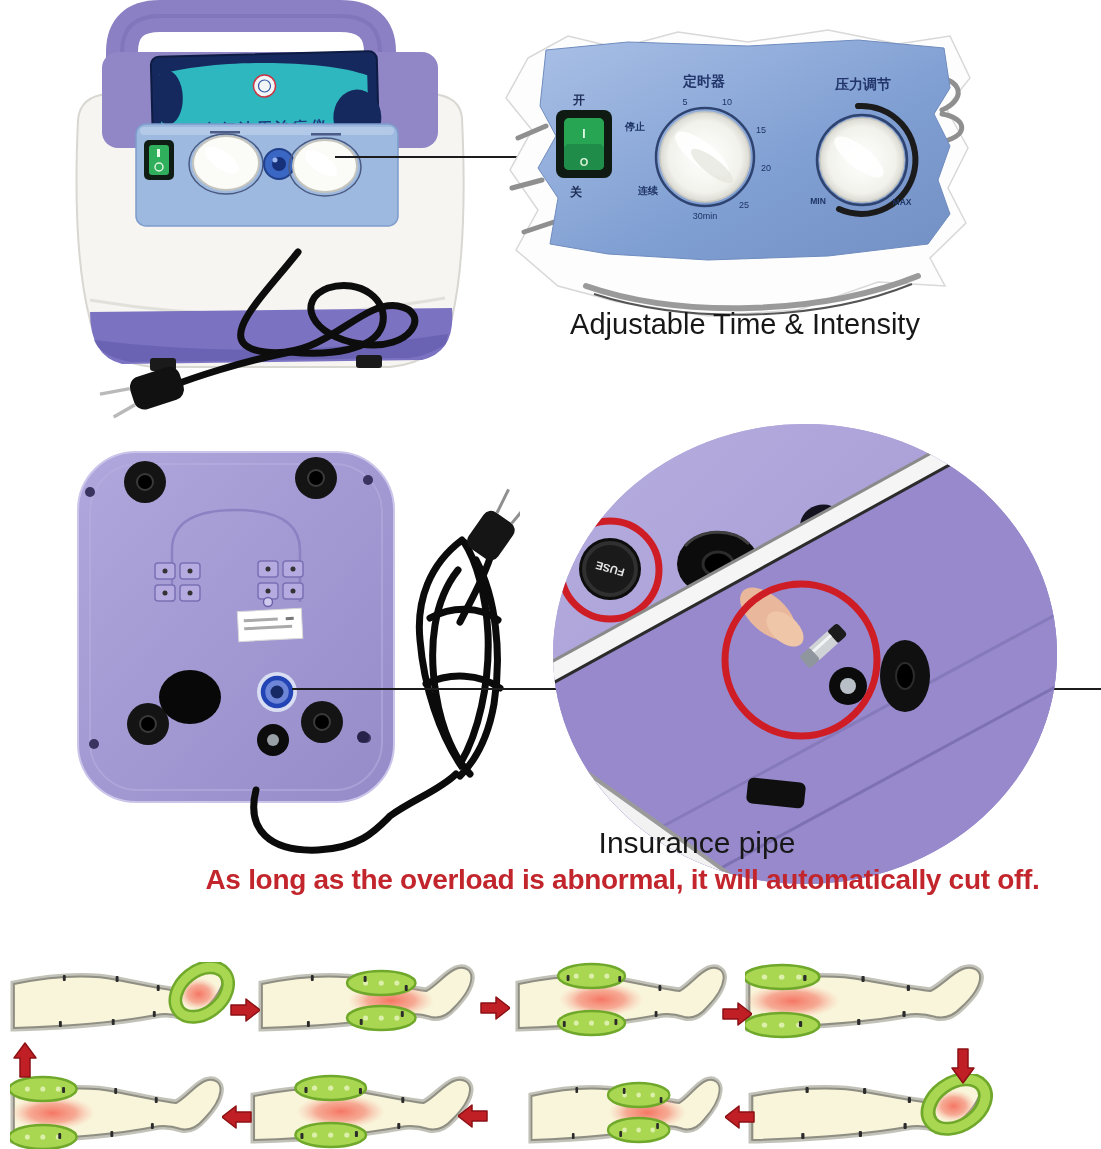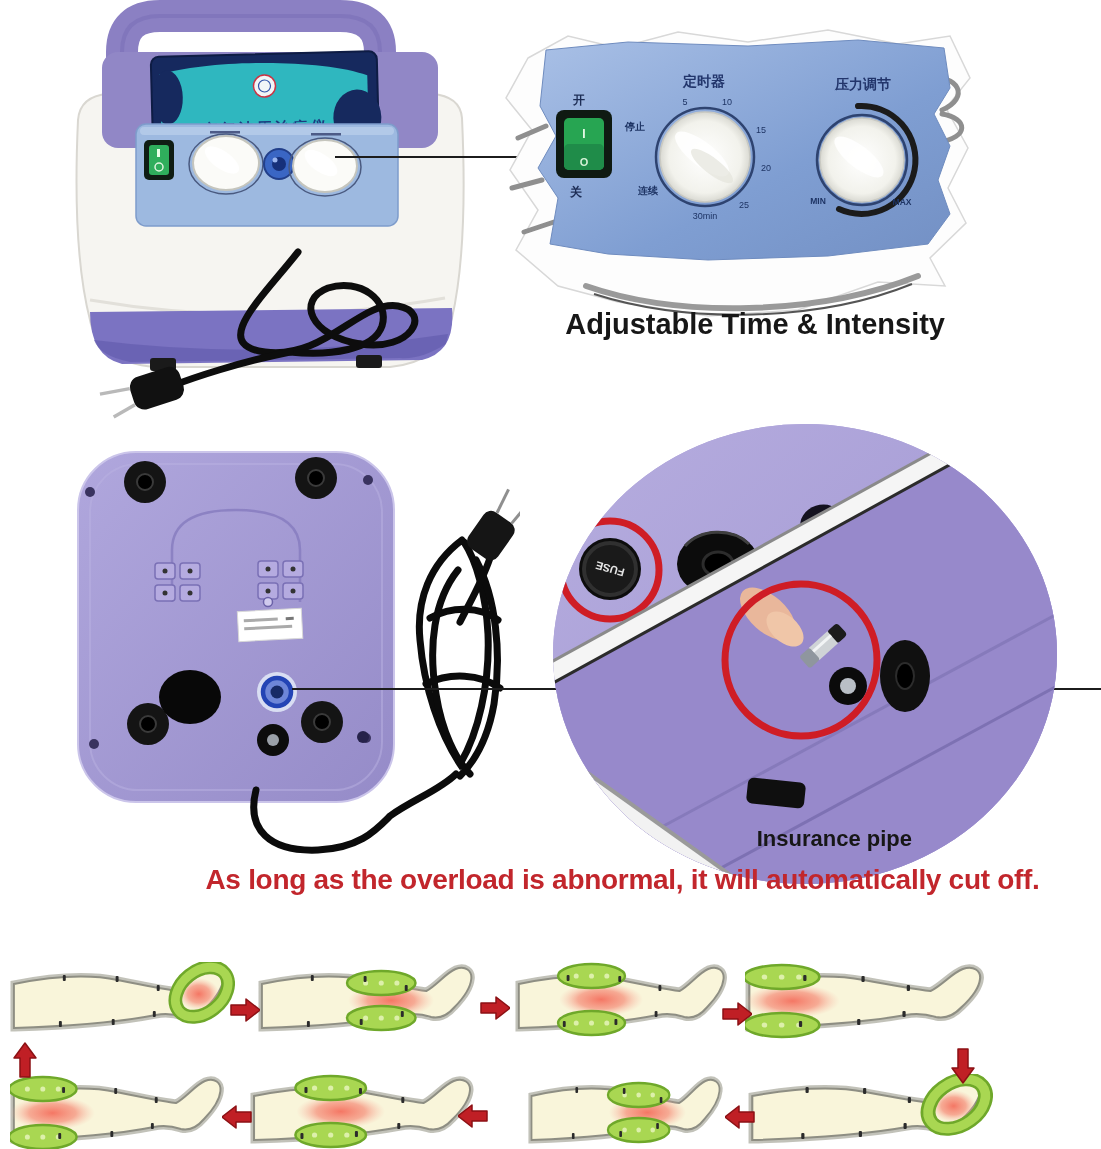--- a/index.html
+++ b/index.html
@@ -1,19 +1,19 @@
 <!DOCTYPE html>
 <html><head>
 <meta charset="utf-8">
 <style>
   html,body{margin:0;padding:0;background:#fff;}
   .stage{position:relative;width:1101px;height:1149px;background:#ffffff;overflow:hidden;
          font-family:"Liberation Sans","DejaVu Sans",sans-serif;}
   .abs{position:absolute;}
-  .caption{font-weight:bold;color:#171717;text-align:right;}
+  .caption{font-weight:normal;color:#171717;text-align:center;}
   .warning{font-weight:bold;color:#c2262c;text-align:center;letter-spacing:-0.3px;}
   .callout{background:#1c1c1c;height:2px;}
   .magnifier{border-radius:50%;overflow:hidden;background:#ab9fd8;}
   svg text{font-family:"Liberation Sans","DejaVu Sans",sans-serif;}
 </style>
 </head>
 <body>
 
 <div class="stage">
 
@@ -307,21 +307,21 @@
       <circle cx="248" cy="236" r="76" fill="none" stroke="#cf1d25" stroke-width="7"></circle>
 
       <g>
         <ellipse cx="352" cy="252" rx="25" ry="36" fill="#101010"></ellipse>
         <ellipse cx="352" cy="252" rx="9" ry="13" fill="#000" stroke="#2c2c2c" stroke-width="2"></ellipse>
       </g>
       <rect x="194" y="356" width="58" height="26" rx="6" fill="#0f0f0f" transform="rotate(6 223 369)"></rect>
     </svg>
   </div>
 
-  <div class="abs caption" style="left:542px;top:826px;width:370px;font-size:22px;">Insurance pipe</div>
+  <div class="abs caption" style="left:512px;top:826px;width:370px;font-size:30px;">Insurance pipe</div>
   <div class="abs warning" style="left:140px;top:864px;width:965px;font-size:28px;">As long as the overload is abnormal, it will automatically cut off.</div>
 
   <div class="abs" id="legs" style="left:0;top:0;width:1101px;height:1149px;">
       <div class="abs" style="left: 10px; top: 962px; width: 225px; height: 88px;"><svg width="100%" height="100%" viewBox="0 0 230 88" preserveAspectRatio="none">
       <defs>
             <radialGradient id="glow0">
         <stop offset="0" stop-color="#f4705e" stop-opacity=".95"></stop>
         <stop offset=".55" stop-color="#f58a76" stop-opacity=".7"></stop>
         <stop offset="1" stop-color="#f9b9a8" stop-opacity="0"></stop>
       </radialGradient>

